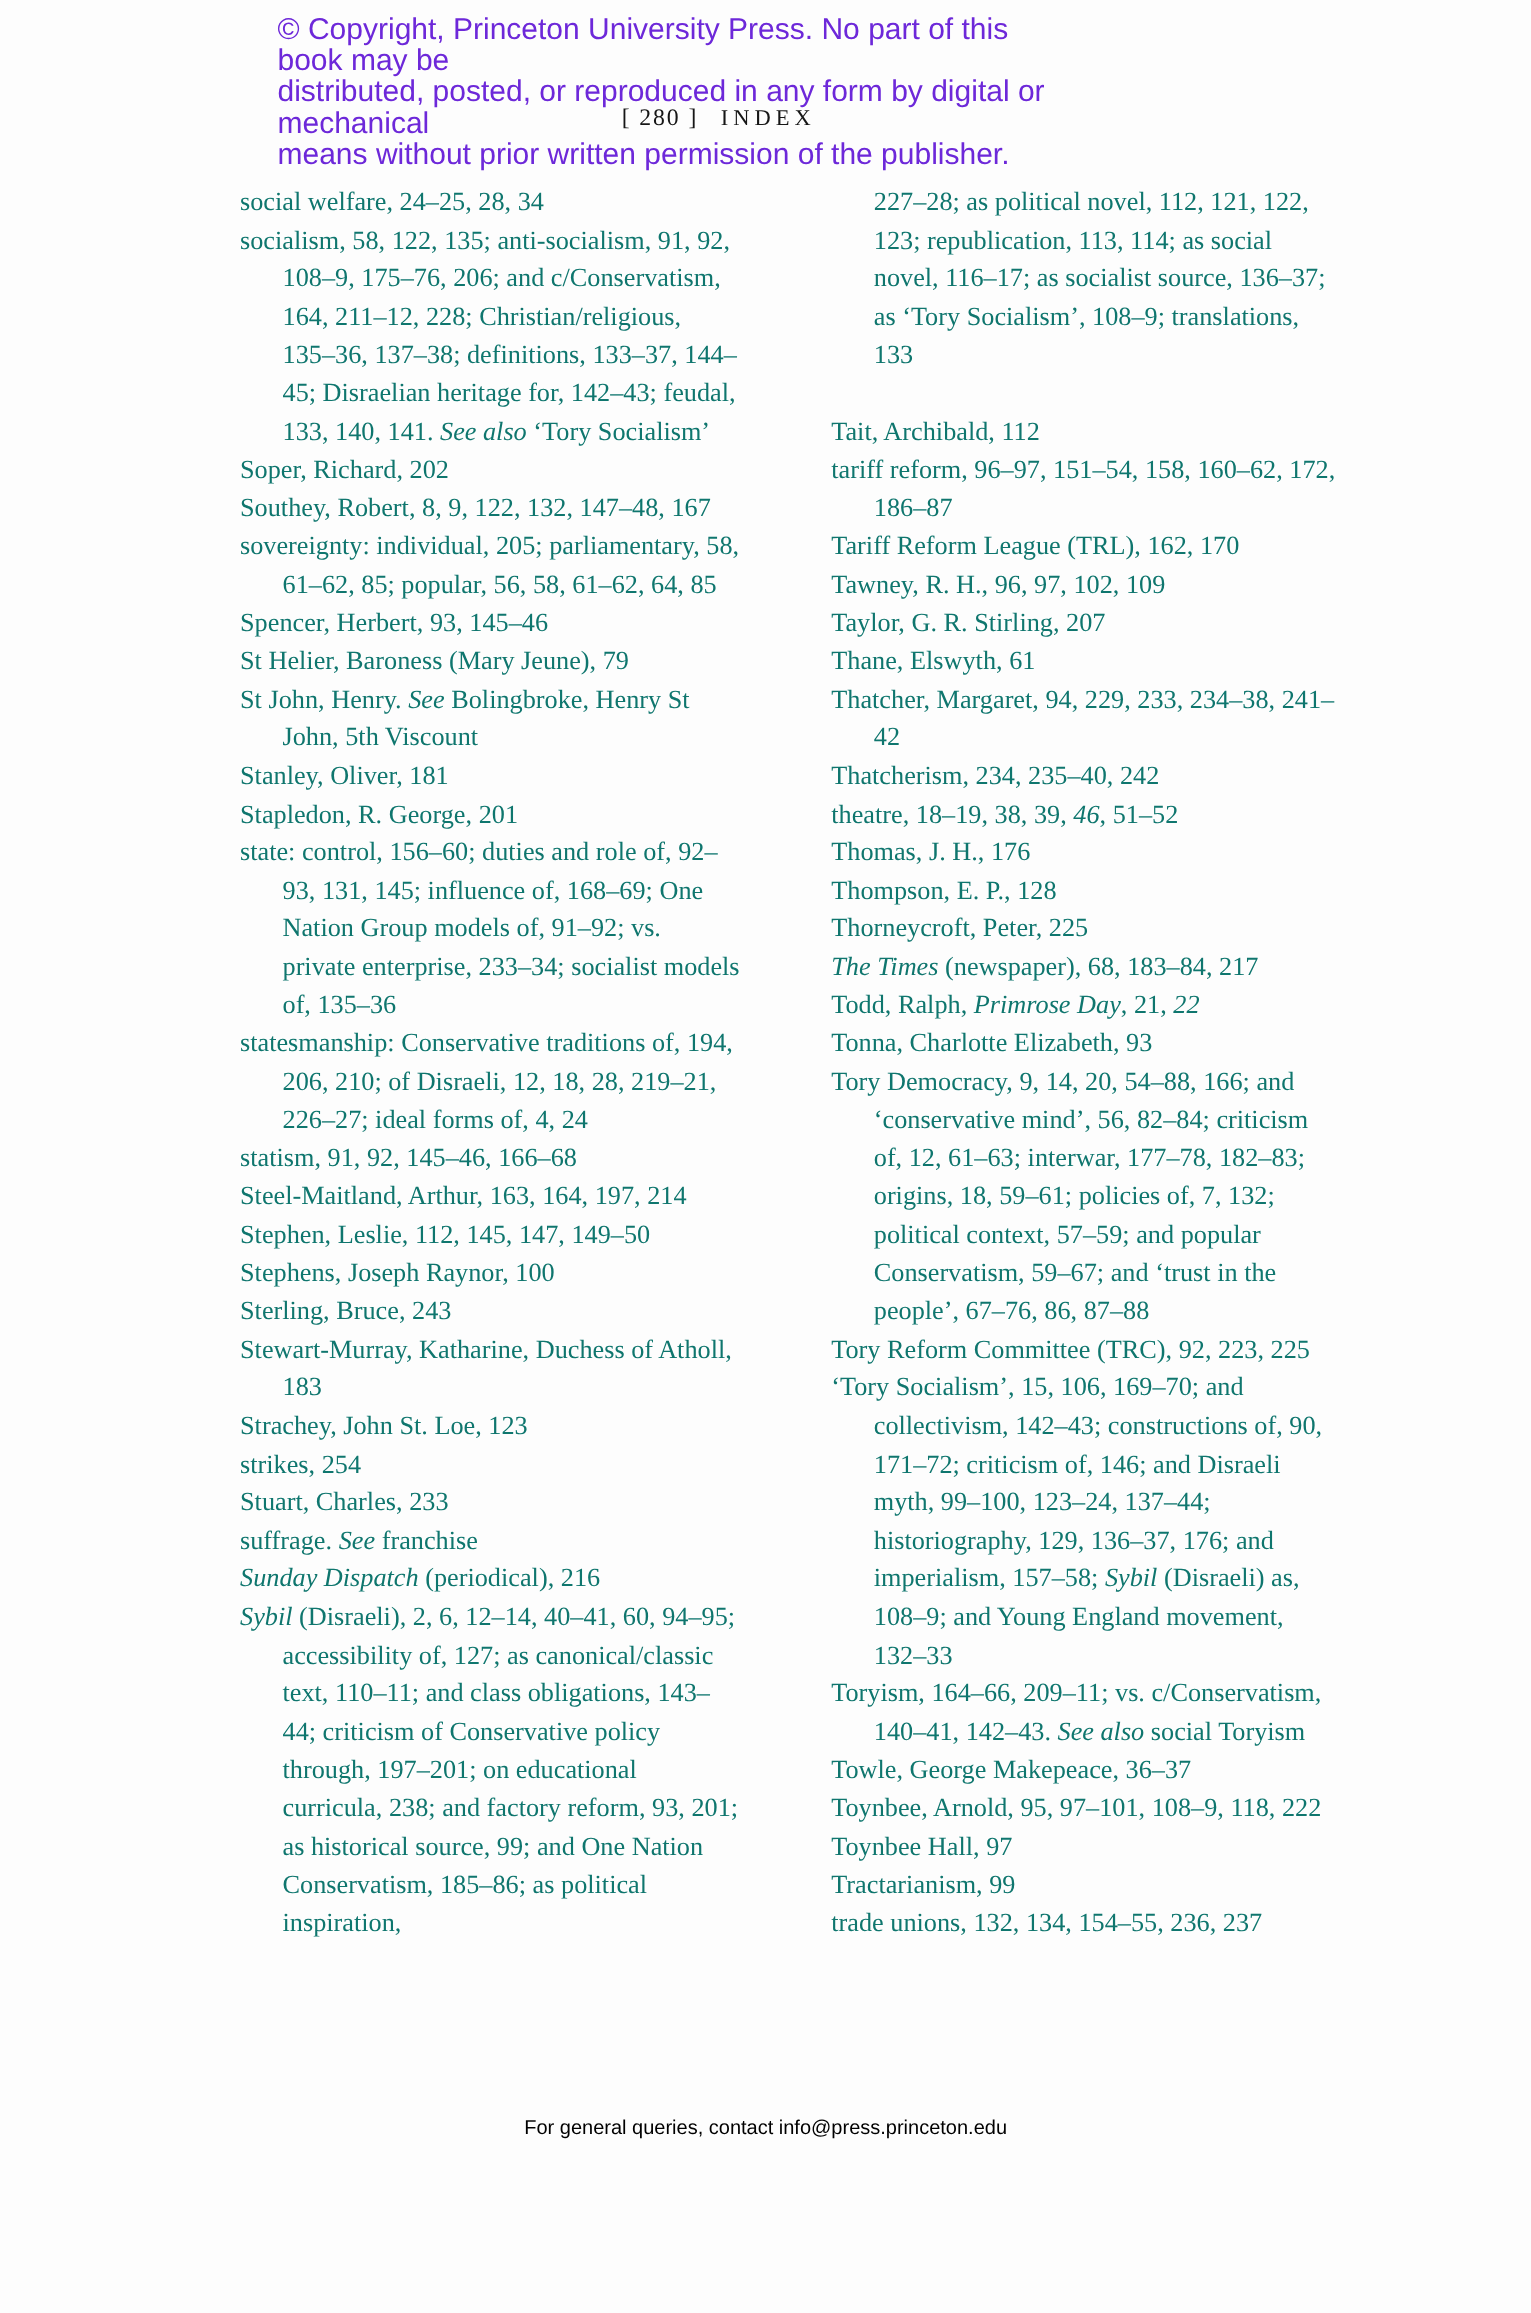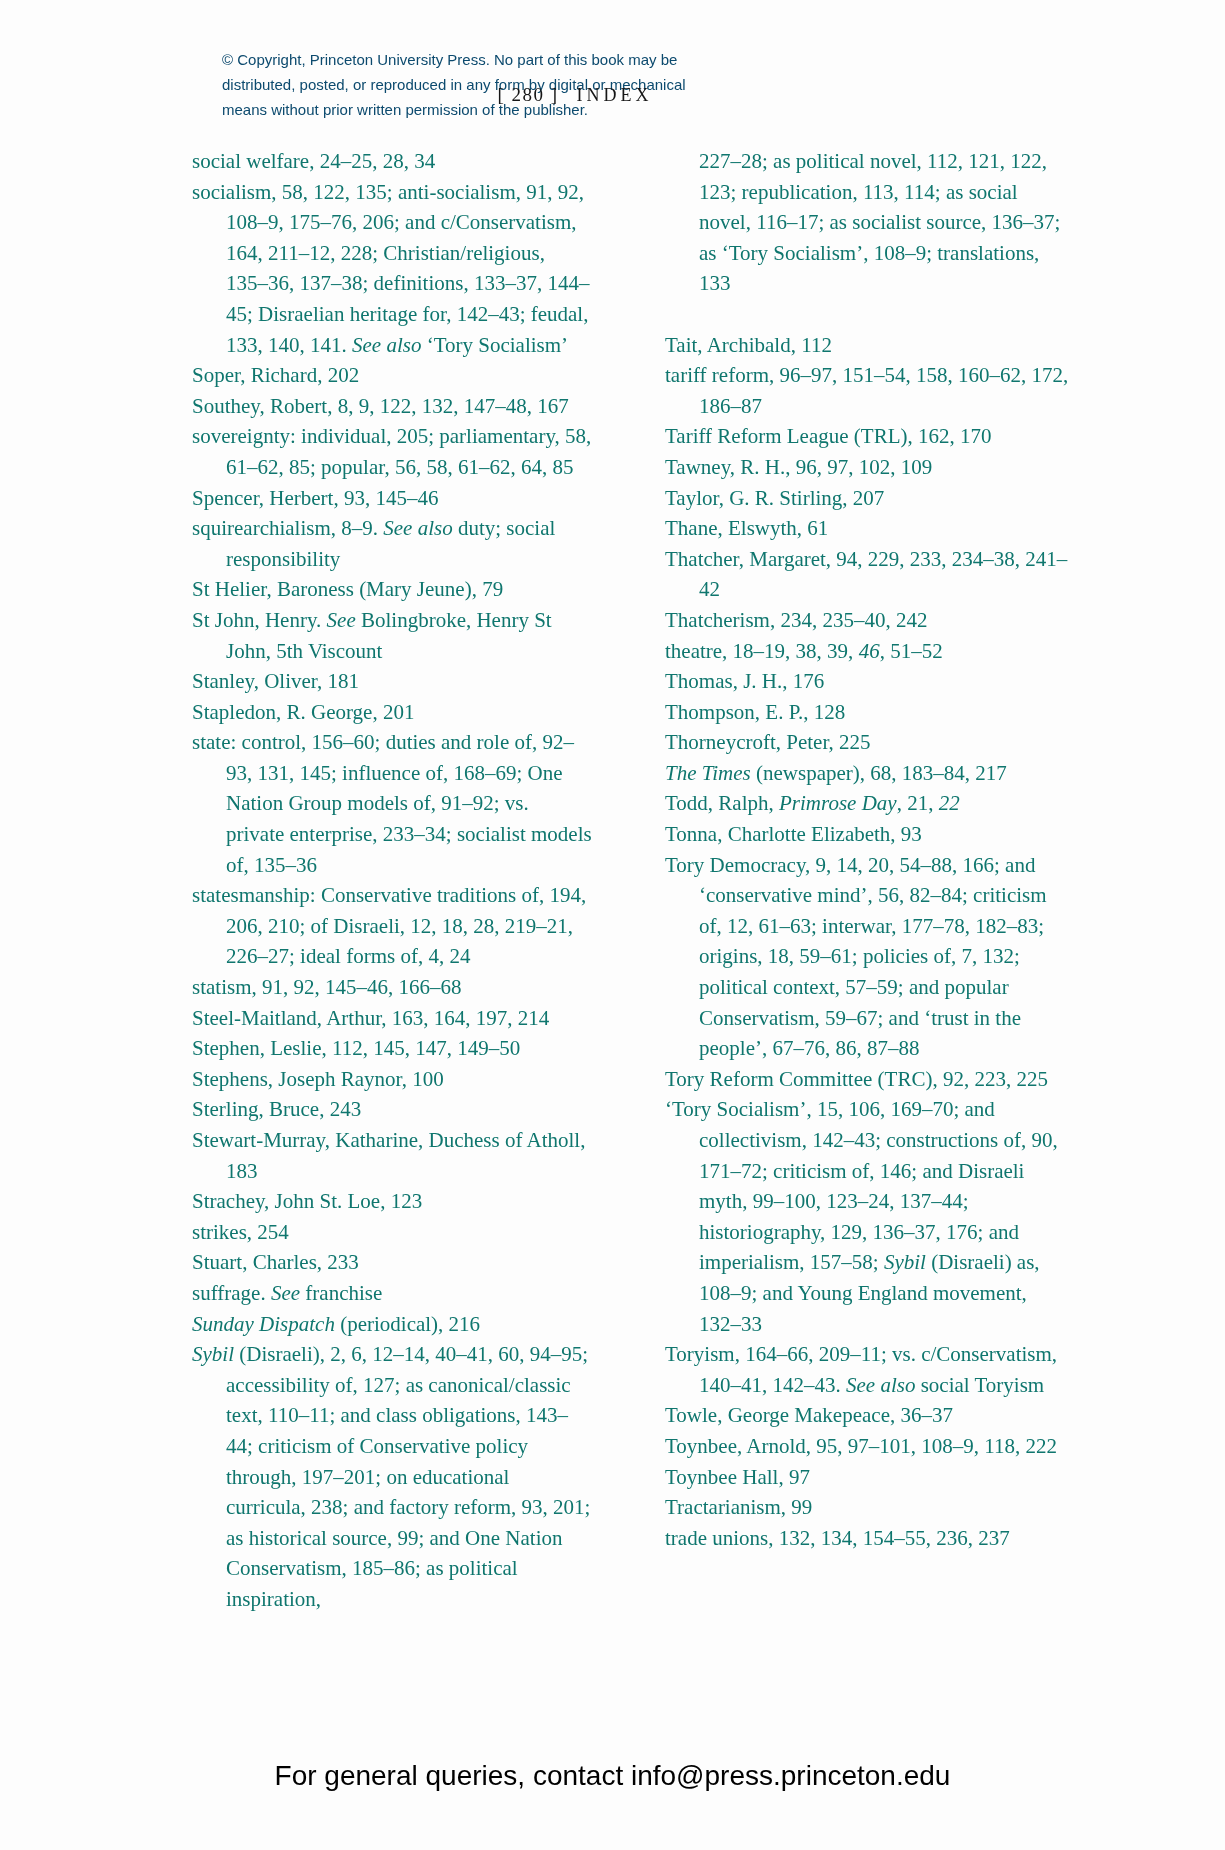--- a/index.html
+++ b/index.html
@@ -5,21 +5,21 @@
   html,body{margin:0;padding:0;}
   body{
     width:1225px;height:1850px;position:relative;
     background:#fdfdfd;color:#1e1e1e;
     font-family:"Liberation Serif","DejaVu Serif",serif;
     overflow:hidden;
   }
   .copyright{
     position:absolute;left:222px;top:11px;width:640px;
     font-family:"Liberation Sans","DejaVu Sans",sans-serif;
-    font-size:15px;line-height:25px;color:#0c4a6e;margin-top:36px;
+    font-size:24px;line-height:25px;color:#6d28d9;
   }
   .running-head{
     position:absolute;left:165px;top:84px;width:820px;
     text-align:center;font-size:19px;color:#161616;
     white-space:nowrap;
   }
   .running-head .pagenum{letter-spacing:1.5px;}
   .running-head .section{
     letter-spacing:4px;margin-left:18px;font-size:18px;
   }
@@ -28,24 +28,24 @@
     font-size:21px;line-height:30.6px;color:#0f766e;
   }
   #left-column{left:192px;width:400px;}
   #right-column{left:651px;width:405px;margin-left:14px;}
   .entry{
     margin:0;padding-left:34px;text-indent:-34px;
   }
   .entry.cont{text-indent:0;}
   .entry.gap{margin-top:30.6px;}
   .footer{
-    position:absolute;left:0;top:1760px;width:1225px;
+    position:absolute;left:0;top:1694px;width:1225px;
     text-align:center;color:#000;
     font-family:"Liberation Sans","DejaVu Sans",sans-serif;
-    font-size:28px;
+    font-size:16px;
   }
 </style>
 </head>
 <body>
 
 <div class="copyright">
   <div>© Copyright, Princeton University Press. No part of this book may be</div>
   <div>distributed, posted, or reproduced in any form by digital or mechanical</div>
   <div>means without prior written permission of the publisher.</div>
 </div>
@@ -54,21 +54,20 @@
   <span class="pagenum">[ 280 ]</span><span class="section">INDEX</span>
 </div>
 
 <div id="left-column" class="col">
     <p class="entry">social welfare, 24–25, 28, 34</p>
     <p class="entry">socialism, 58, 122, 135; anti-socialism, 91, 92, 108–9, 175–76, 206; and c/Conservatism, 164, 211–12, 228; Christian/religious, 135–36, 137–38; definitions, 133–37, 144–45; Disraelian heritage for, 142–43; feudal, 133, 140, 141. <i>See also</i> ‘Tory Socialism’</p>
     <p class="entry">Soper, Richard, 202</p>
     <p class="entry">Southey, Robert, 8, 9, 122, 132, 147–48, 167</p>
     <p class="entry">sovereignty: individual, 205; parliamentary, 58, 61–62, 85; popular, 56, 58, 61–62, 64, 85</p>
     <p class="entry">Spencer, Herbert, 93, 145–46</p>
-    <p class="entry">squirearchialism, 8–9. <i>See also</i> duty; social responsibility</p>
     <p class="entry">St Helier, Baroness (Mary Jeune), 79</p>
     <p class="entry">St John, Henry. <i>See</i> Bolingbroke, Henry St John, 5th Viscount</p>
     <p class="entry">Stanley, Oliver, 181</p>
     <p class="entry">Stapledon, R. George, 201</p>
     <p class="entry">state: control, 156–60; duties and role of, 92–93, 131, 145; influence of, 168–69; One Nation Group models of, 91–92; vs. private enterprise, 233–34; socialist models of, 135–36</p>
     <p class="entry">statesmanship: Conservative traditions of, 194, 206, 210; of Disraeli, 12, 18, 28, 219–21, 226–27; ideal forms of, 4, 24</p>
     <p class="entry">statism, 91, 92, 145–46, 166–68</p>
     <p class="entry">Steel-Maitland, Arthur, 163, 164, 197, 214</p>
     <p class="entry">Stephen, Leslie, 112, 145, 147, 149–50</p>
     <p class="entry">Stephens, Joseph Raynor, 100</p>

